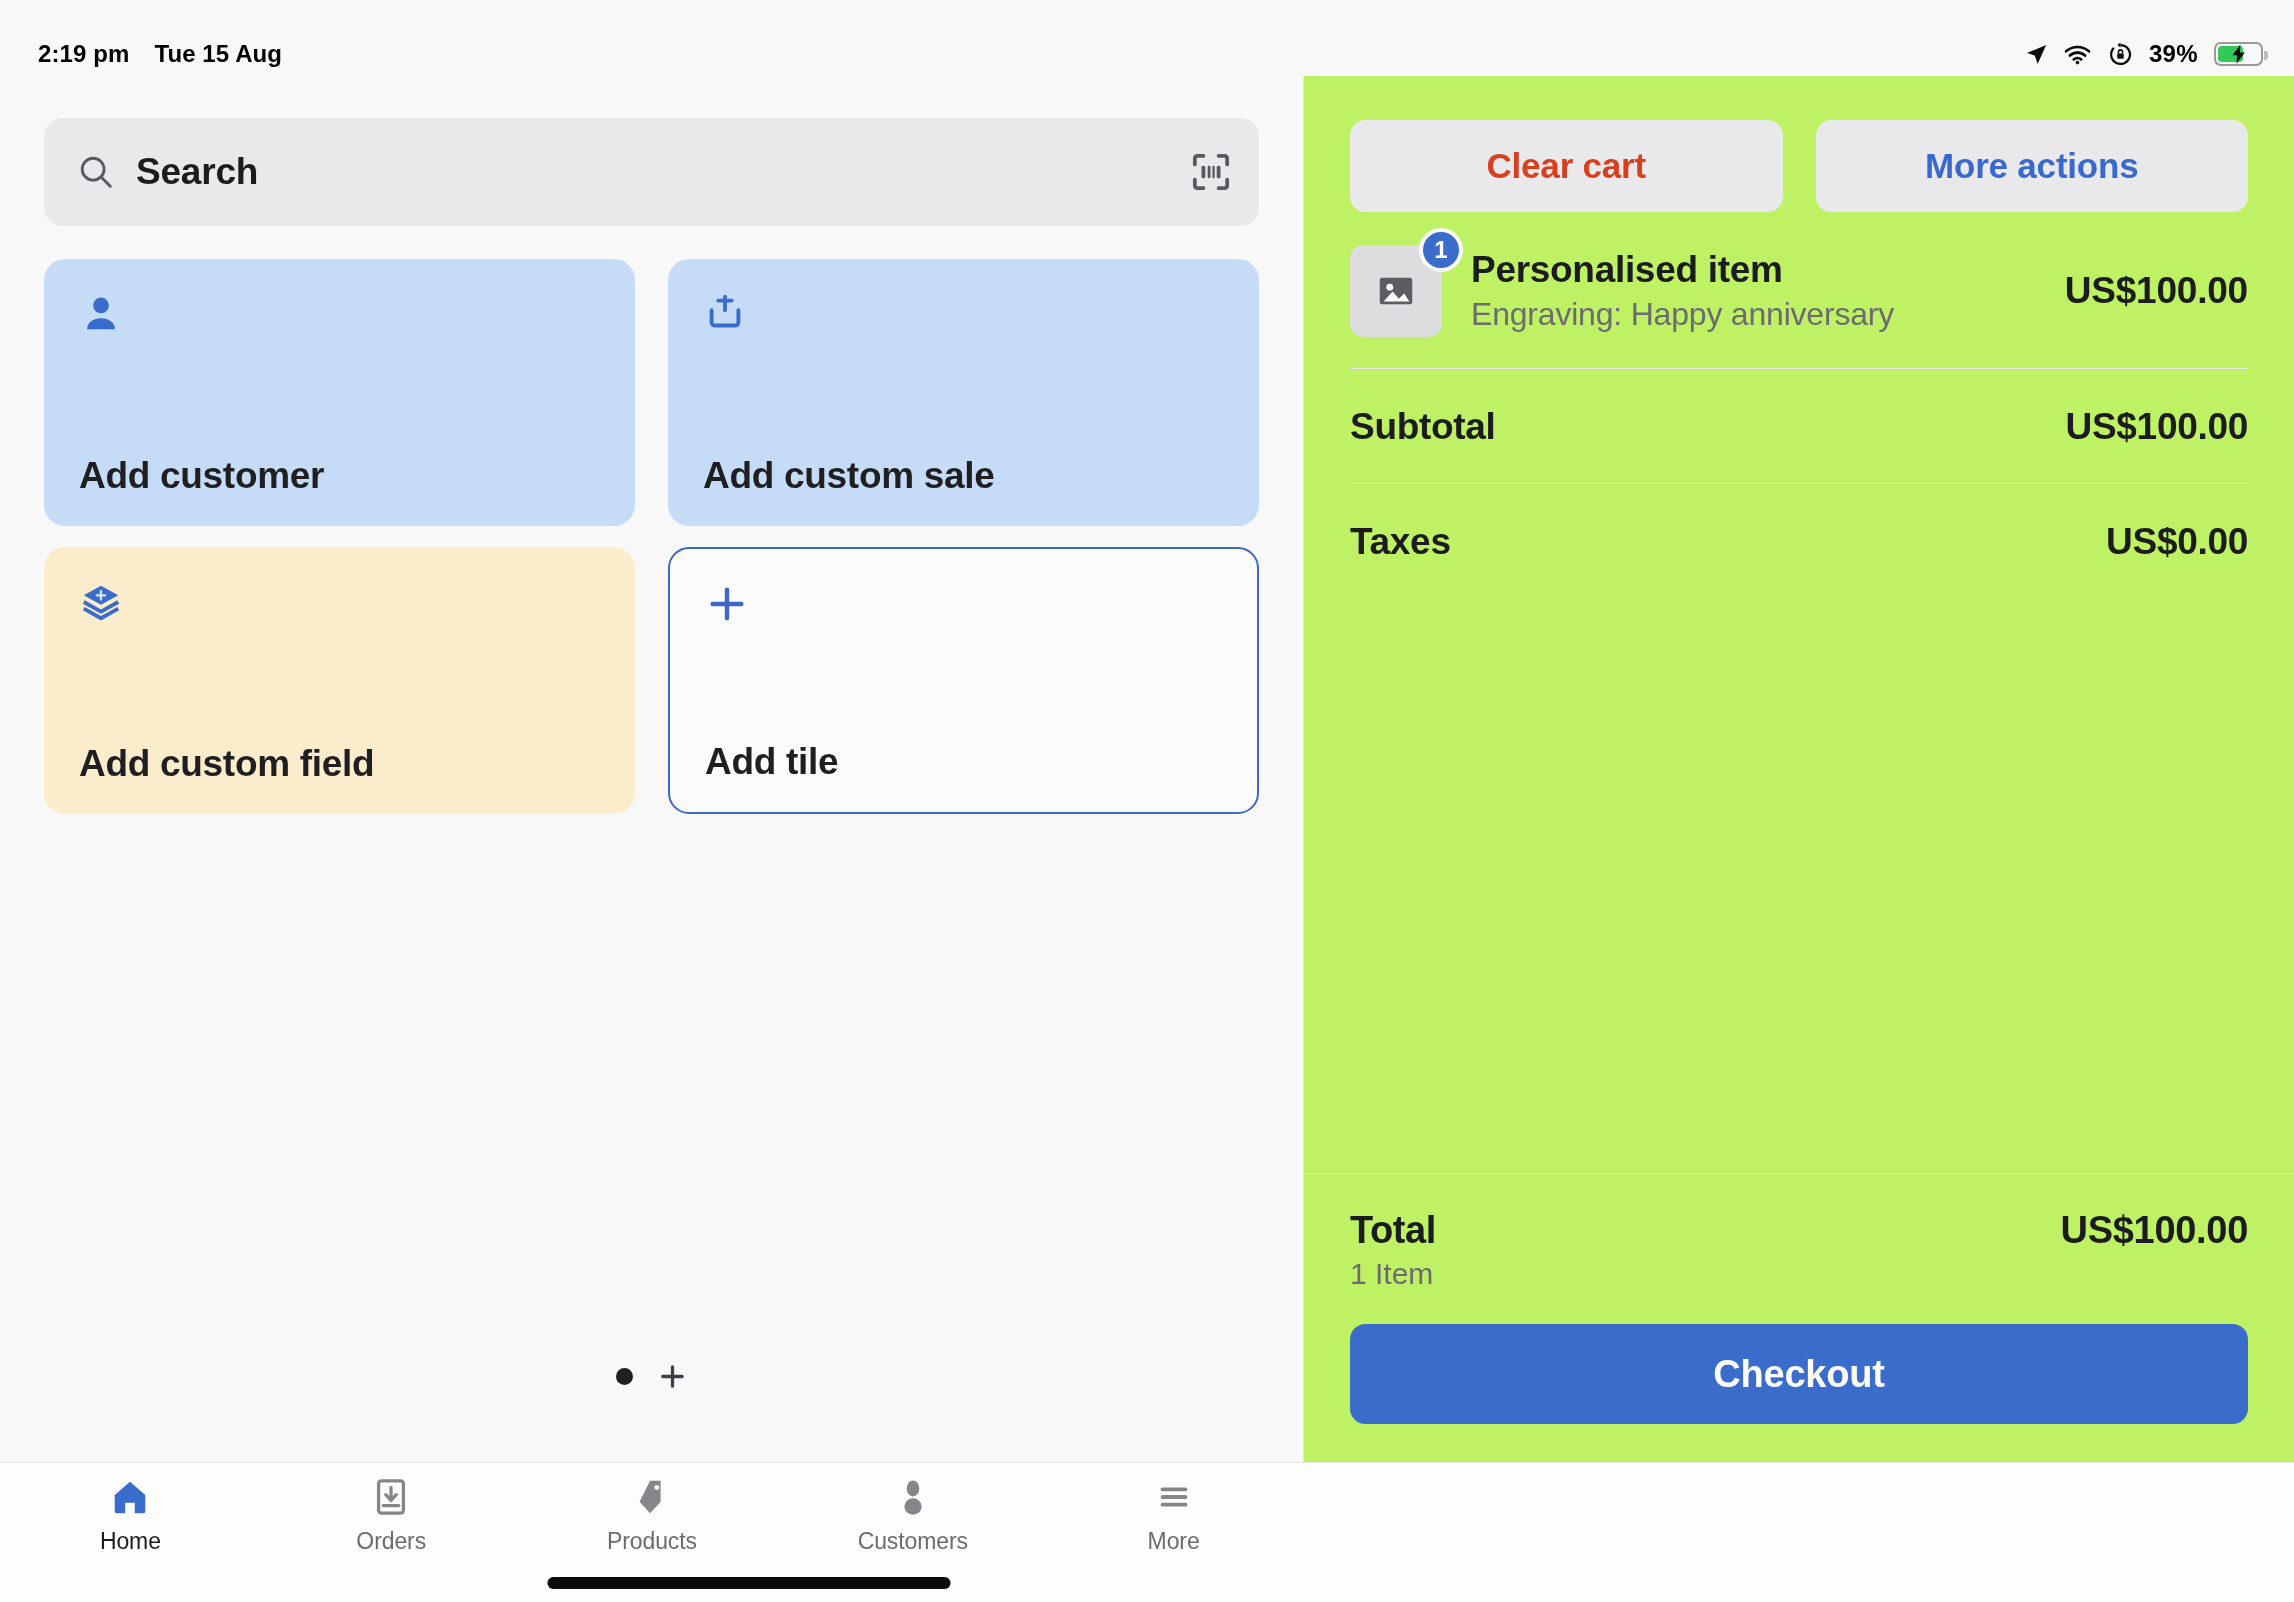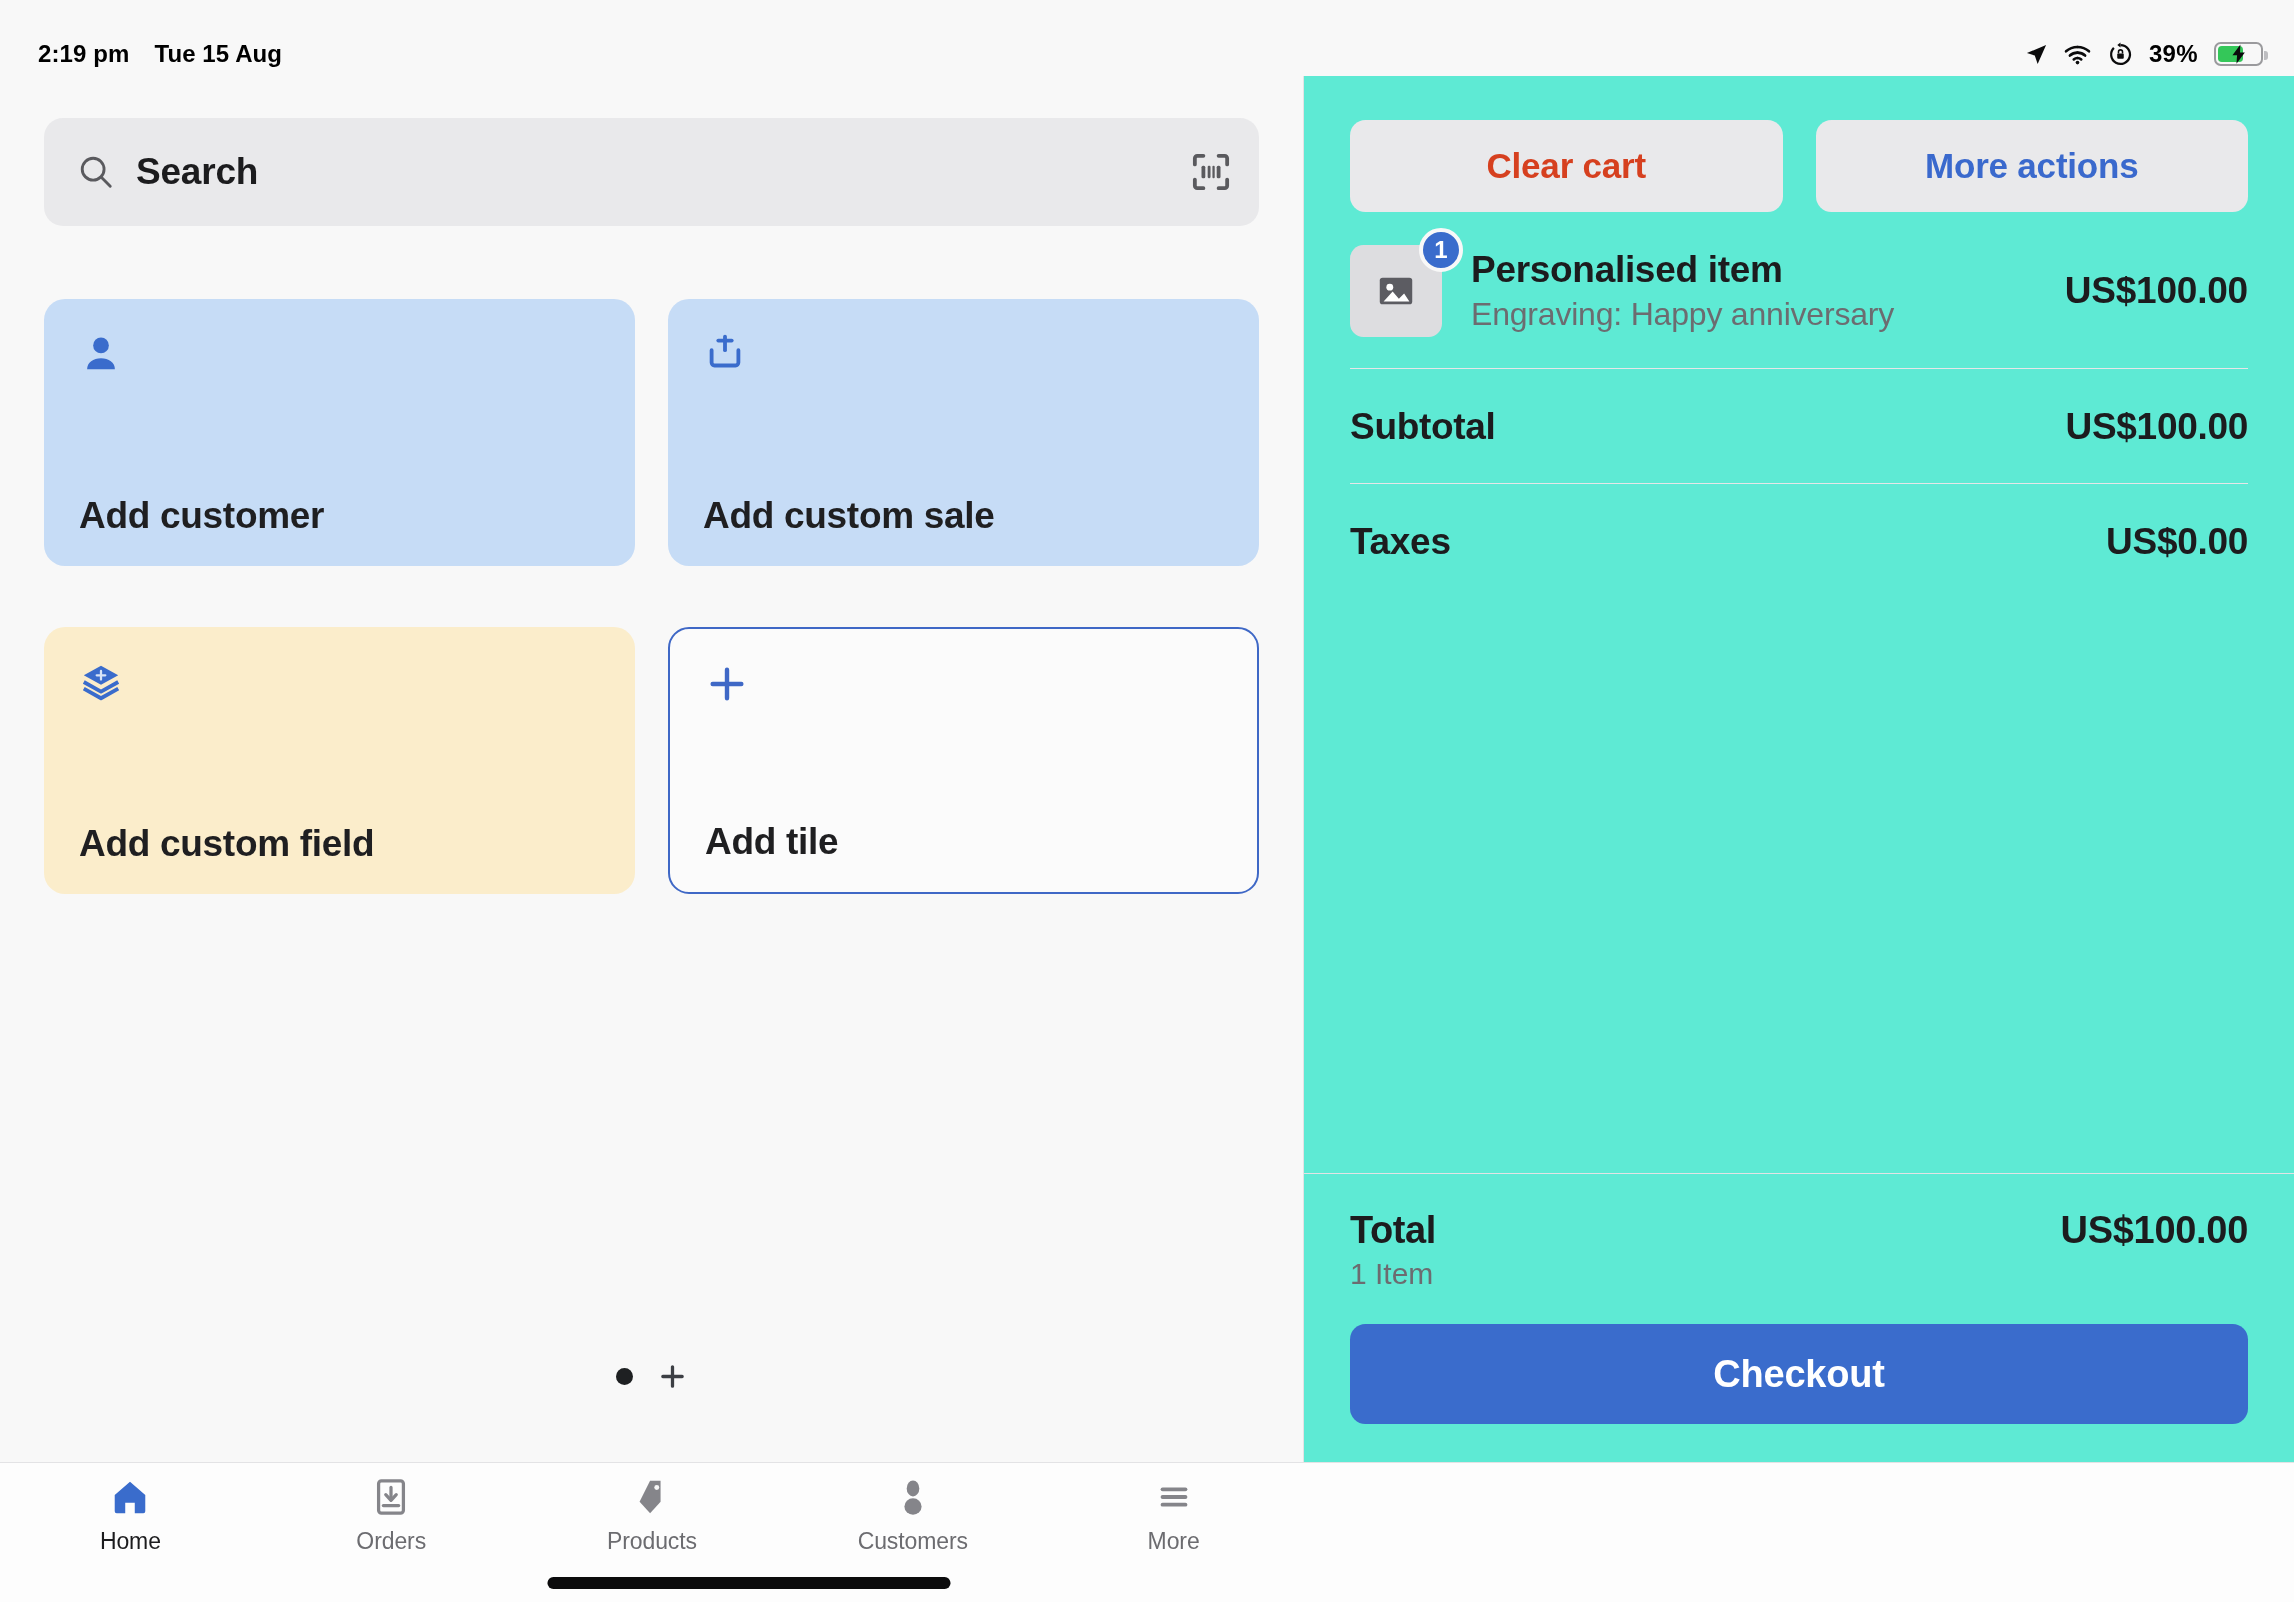--- a/index.html
+++ b/index.html
@@ -109,21 +109,20 @@
     gap: 21px 33px;
   }
   .tile {
     height: 267px;
     border-radius: 21px;
     padding: 33px 35px 29px 35px;
     display: flex;
     flex-direction: column;
     justify-content: space-between;
     position: relative;
-    margin-top: 40px;
   }
   .tile .tile-icon { width: 44px; height: 44px; }
   .tile .tile-label {
     font-size: 37px;
     font-weight: 700;
     color: #1f1f21;
     letter-spacing: -0.3px;
   }
   .tile.blue  { background: #c6dcf6; }
   .tile.cream { background: #fbedcb; }
@@ -143,21 +142,21 @@
     gap: 25px;
   }
   .dot { width: 17.3px; height: 17.3px; border-radius: 50%; background: #1e2022; }
   .add-page { width: 29px; height: 29px; }
 
   
   .cart-pane {
     flex: 1 1 auto;
     display: flex;
     flex-direction: column;
-    background: #5eead4;
+    background: #bef264;
     min-width: 0;
   }
   .cart-actions {
     display: flex;
     gap: 33px;
     padding: 44px 46px 0 46px;
   }
   .cart-btn {
     flex: 1;
     height: 92px;

